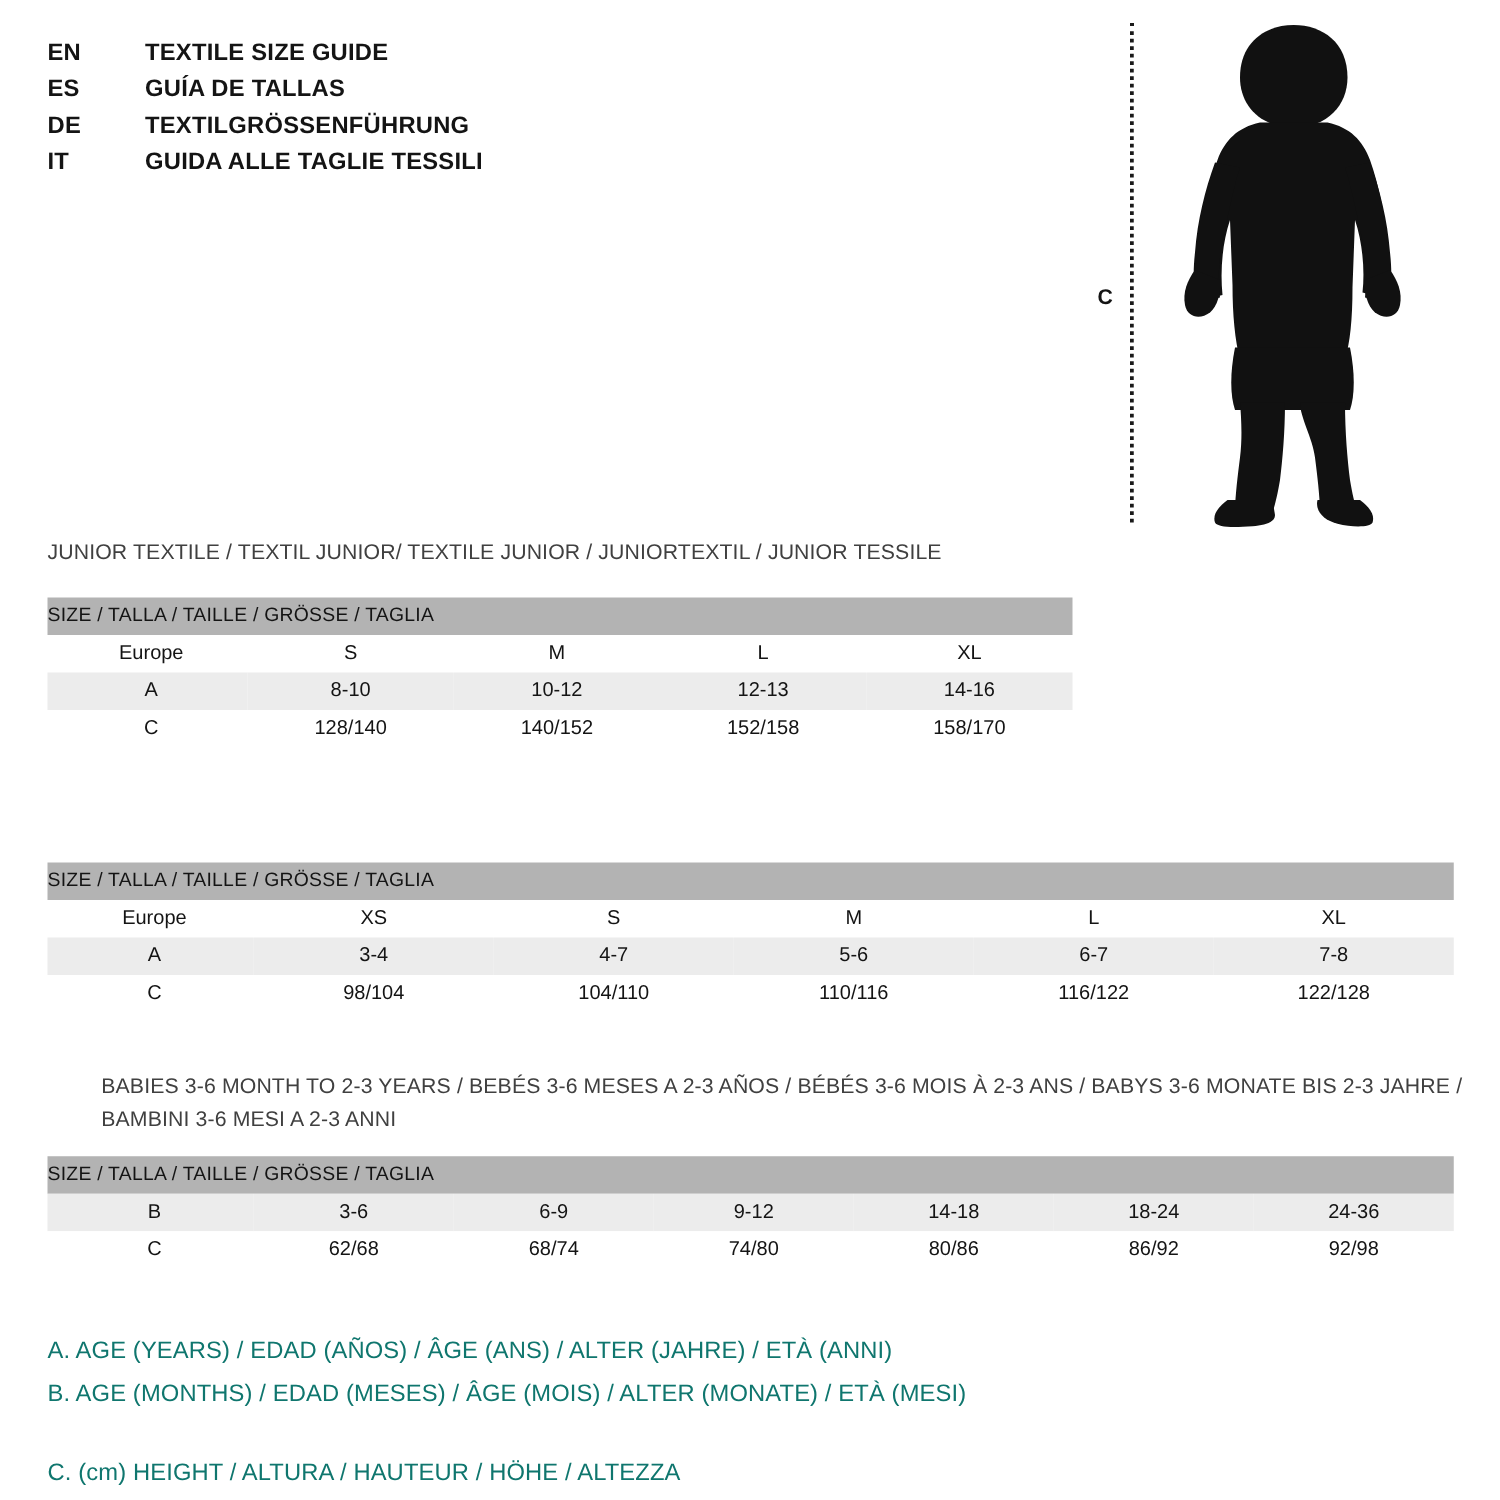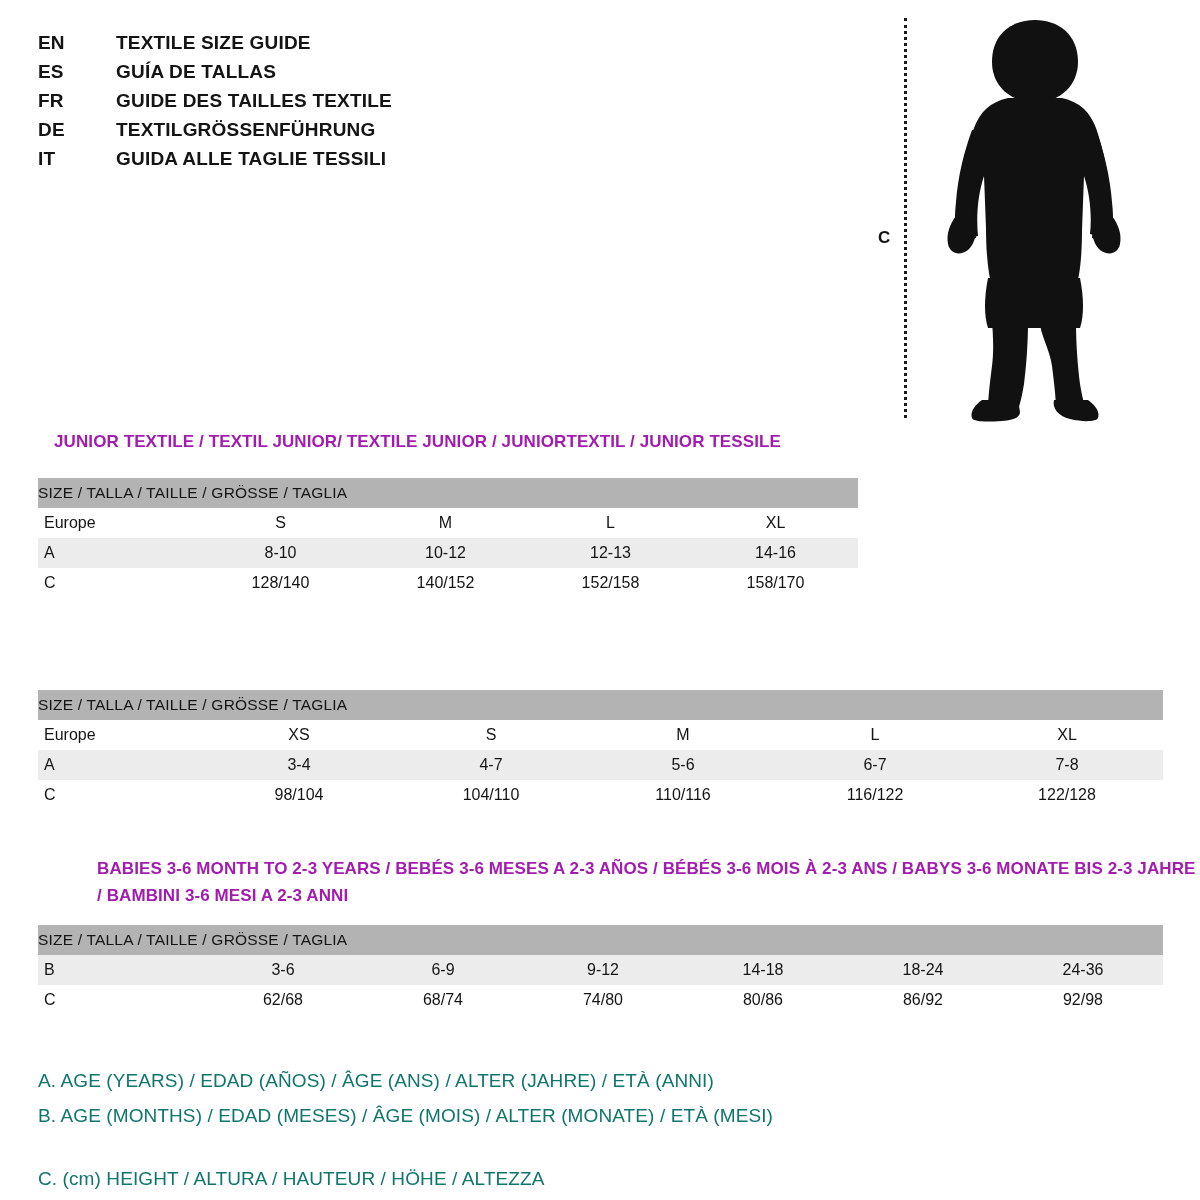--- a/index.html
+++ b/index.html
@@ -77,25 +77,25 @@
     position: absolute;
     left: 38px;
     top: 6px;
     width: 210px;
     height: 408px;
   }
 
   
   .section-heading {
     position: absolute;
-    left: 54px;
+    left: 38px;
     font-size: 17px;
-    font-weight: bold;
+    font-weight: normal;
     letter-spacing: 0.1px;
-    color: #a21caf;
+    color: #404040;
     white-space: nowrap;
   }
   .section-heading.two-line {
     white-space: normal;
     width: 1100px;
     line-height: 27px;
     margin-left: 43px;
   }
 
   
@@ -112,21 +112,21 @@
   }
   .hdr-bar td {
     background: #b3b3b3;
     font-weight: normal;
     font-size: 15.5px;
     letter-spacing: 0.2px;
     padding-left: 6px;
   }
   .row-label {
     padding-left: 6px !important;
-    text-align: left;
+    text-align: center;
     font-size: 16px;
   }
   .row-shaded td {
     background: #ececec;
   }
   .row-plain td {
     background: #ffffff;
   }
   .row-europe td {
     background: #ffffff;
@@ -156,24 +156,20 @@
 <div class="page">
 
   <div class="langblock">
     <div class="langrow">
       <span class="langcode">EN</span>
       <span class="langtitle">TEXTILE SIZE GUIDE</span>
     </div>
     <div class="langrow">
       <span class="langcode">ES</span>
       <span class="langtitle">GUÍA DE TALLAS</span>
-    </div>
-    <div class="langrow">
-      <span class="langcode">FR</span>
-      <span class="langtitle">GUIDE DES TAILLES TEXTILE</span>
     </div>
     <div class="langrow">
       <span class="langcode">DE</span>
       <span class="langtitle">TEXTILGRÖSSENFÜHRUNG</span>
     </div>
     <div class="langrow">
       <span class="langcode">IT</span>
       <span class="langtitle">GUIDA ALLE TAGLIE TESSILI</span>
     </div>
   </div>

